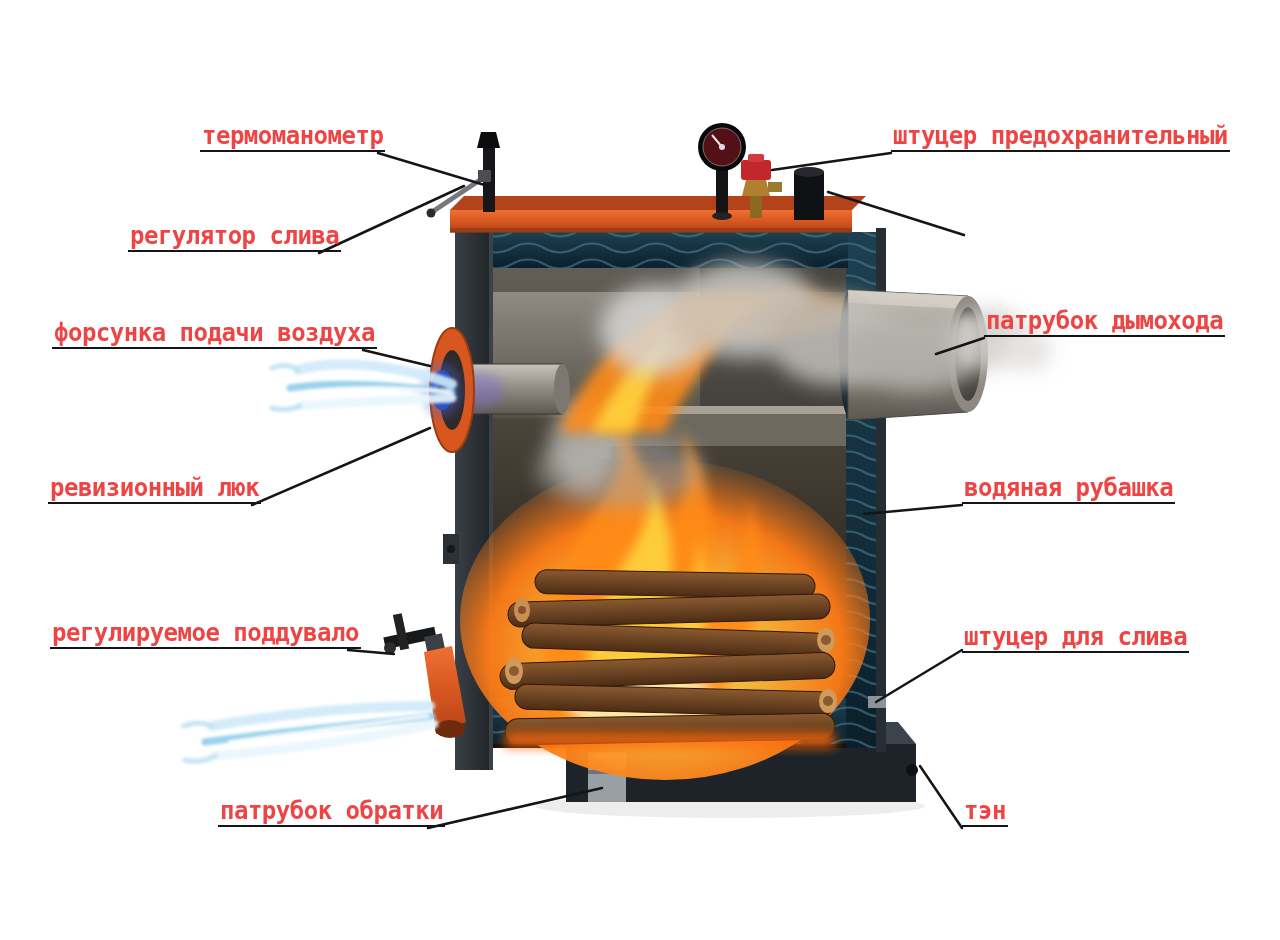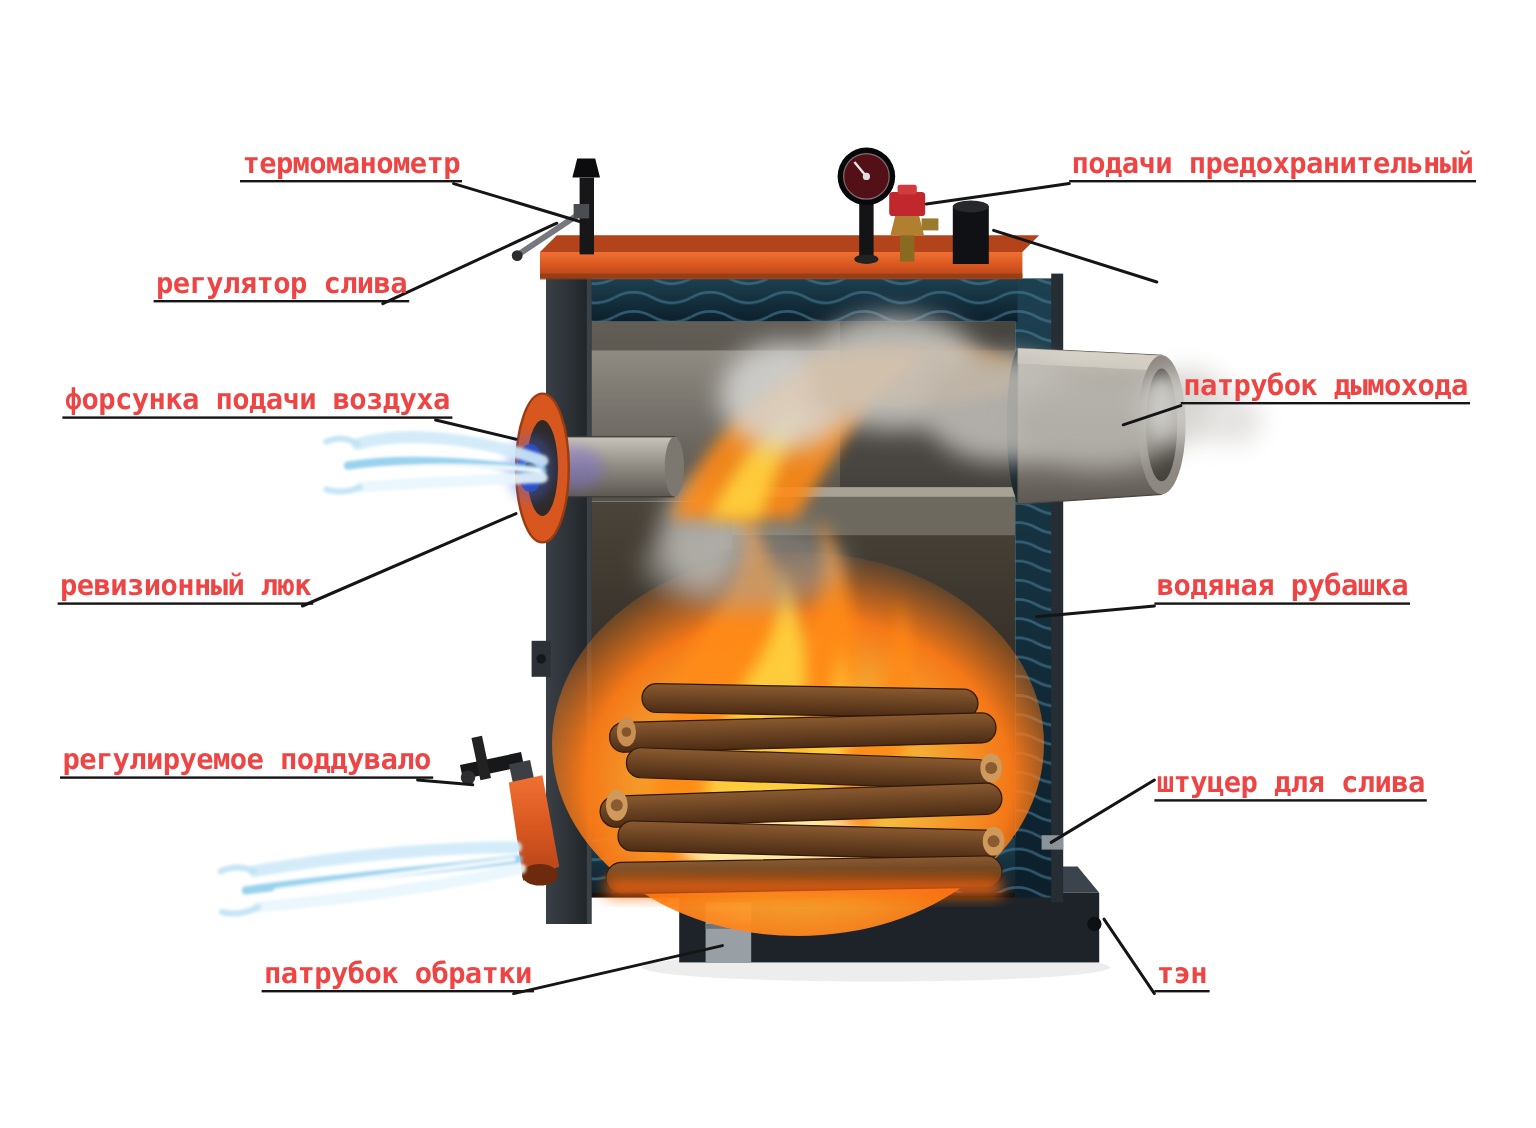--- a/index.html
+++ b/index.html
@@ -266,24 +266,24 @@
       <line x1="252" y1="505" x2="430" y2="428"></line>
       <line x1="962" y1="505" x2="864" y2="514"></line>
       <line x1="348" y1="650" x2="394" y2="654"></line>
       <line x1="962" y1="650" x2="876" y2="702"></line>
       <line x1="428" y1="828" x2="602" y2="788"></line>
       <line x1="962" y1="828" x2="920" y2="766"></line>
     </g>
   </svg>
 
   <div class="label" style="left:200px;top:123px">термоманометр</div>
-  <div class="label" style="left:891px;top:123px">подачи предохранительный</div>
+  <div class="label" style="left:891px;top:123px">штуцер предохранительный</div>
   <div class="label" style="left:128px;top:223px">регулятор слива</div>
   <div class="label" style="left:52px;top:320px">форсунка подачи воздуха</div>
   <div class="label" style="left:984px;top:308px">патрубок дымохода</div>
   <div class="label" style="left:48px;top:475px">ревизионный люк</div>
   <div class="label" style="left:962px;top:475px">водяная рубашка</div>
   <div class="label" style="left:50px;top:620px">регулируемое поддувало</div>
-  <div class="label" style="left:962px;top:639px">штуцер для слива</div>
+  <div class="label" style="left:962px;top:624px">штуцер для слива</div>
   <div class="label" style="left:218px;top:798px">патрубок обратки</div>
   <div class="label" style="left:962px;top:798px">тэн</div>
 
 </div>
 
 </body></html>

